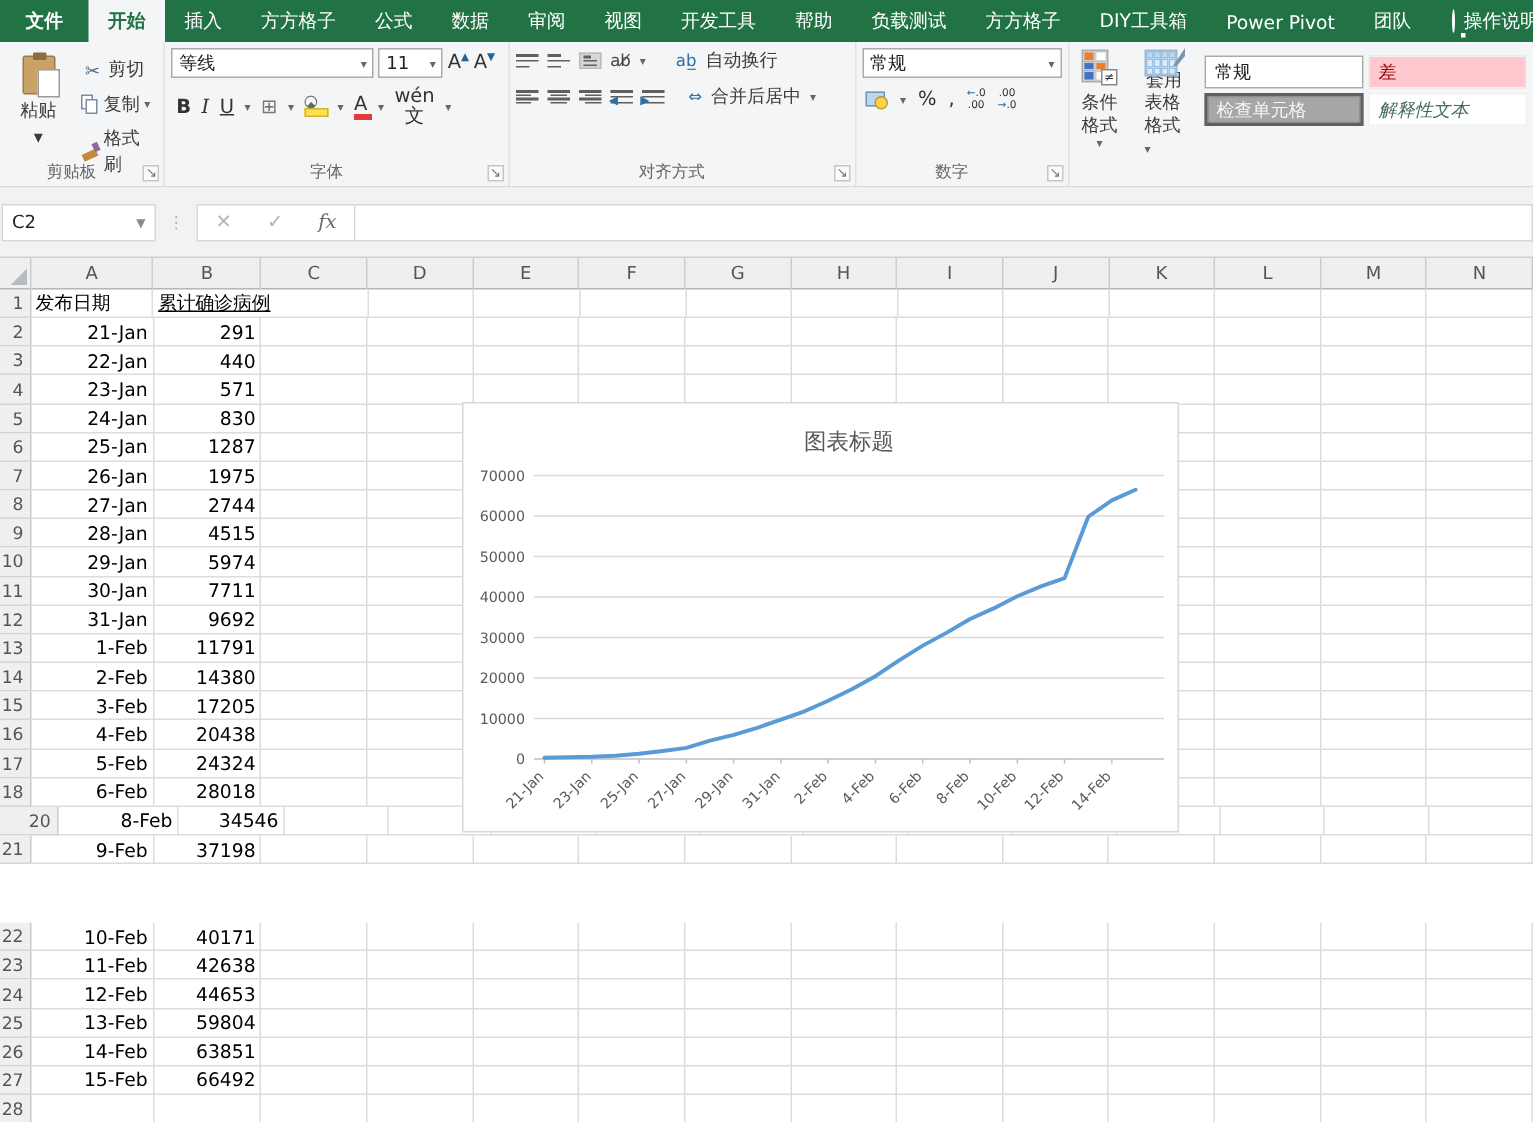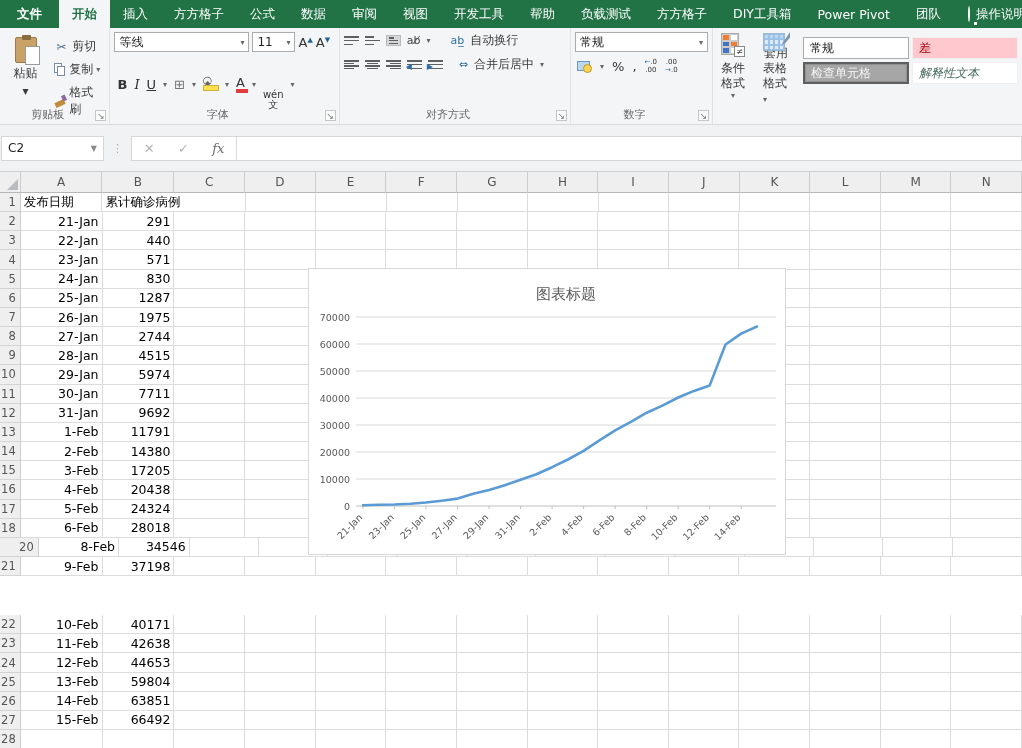--- a/index.html
+++ b/index.html
@@ -47,21 +47,21 @@
   .fbtn { font-size:13px; color:#333; }
   .fbtn.b { font-weight:bold; } .fbtn.i { font-style:italic; font-family:"DejaVu Serif","Liberation Serif",serif; }
   .fbtn.u { text-decoration:underline; }
   .aA { font-size:13px; color:#333; position:relative; }
   .aA sup { font-size:7px; color:#1f6398; }
   .fillicon { width:15px; height:13px; position:relative; }
   .fillicon:before { content:"◔"; position:absolute; left:0; top:-3px; font-size:11px; color:#666; transform:rotate(130deg); }
   .fillicon:after { content:""; position:absolute; left:0; bottom:0; width:14px; height:4px; background:#ffe14d; border:1px solid #cdb23a; }
   .Ared { font-size:13px; color:#333; position:relative; padding-bottom:3px; }
   .Ared:after { content:""; position:absolute; left:0; bottom:0; width:12px; height:4px; background:#e03c3c; }
-  .pinyin { font-size:10px; color:#333; line-height:1; text-align:center;margin-top:32px; }
+  .pinyin { font-size:13px; color:#333; line-height:1; text-align:center; }
 
   
   #g-align { width:252px; }
   .al-row { display:flex; gap:6px; align-items:center; }
   .al-row + .al-row { margin-top:7px; }
   .lines { width:15px; height:11px; display:flex; flex-direction:column; justify-content:space-between; padding:1px 0; }
   .lines i { display:block; height:1.5px; background:#5f5f5f; }
   .lines.short-r i:nth-child(even){ width:70%; } .lines.short-r i{ align-self:flex-start; }
   .lines.short-c i:nth-child(even){ width:70%; align-self:center; }
   .lines.short-e i:nth-child(even){ width:70%; align-self:flex-end; }
@@ -111,21 +111,21 @@
   #sheet { position:absolute; left:0; top:172px; width:1022px; height:576px; background:#fff; }
   #colheads { display:flex; height:21px; background:#efefef; }
   .ch { border-right:1px solid #cdcdcd; border-bottom:1px solid #b7b7b7; color:#555; font-size:12px; display:flex; align-items:center; justify-content:center; }
   #corner { position:relative; background:#efefef; }
   #corner:after { content:""; position:absolute; right:2px; bottom:2px; border-left:11px solid transparent; border-bottom:11px solid #b7bcc1; }
   .row { display:flex; }
   .rh { background:#efefef; border-right:1px solid #cdcdcd; border-bottom:1px solid #d4d4d4; color:#555; font-size:11.5px; display:flex; align-items:center; justify-content:flex-end; padding-right:4px; }
   .cell { border-right:1px solid #dcdcdc; border-bottom:1px solid #dcdcdc; font-size:12.5px; color:#000; display:flex; align-items:center; padding:0 3px; white-space:nowrap; }
   .cell.num { justify-content:flex-end; }
   .cell.txt { justify-content:flex-start; }
-  .cell.spill { overflow:visible; border-right:none; z-index:2; background:transparent; }
+  .cell.spill { overflow:visible; border-right:none; z-index:2; background:transparent;text-decoration:underline; }
 
   
   #chartbox { position:absolute; left:308px; top:268px; width:478px; height:287px; background:#fff; border:1px solid #d7d7d7; z-index:5; }
 </style>
 </head>
 <body>
 <div id="stage">
 
   <div id="tabbar">
     <span id="tabs-holder" style="display:flex;">

